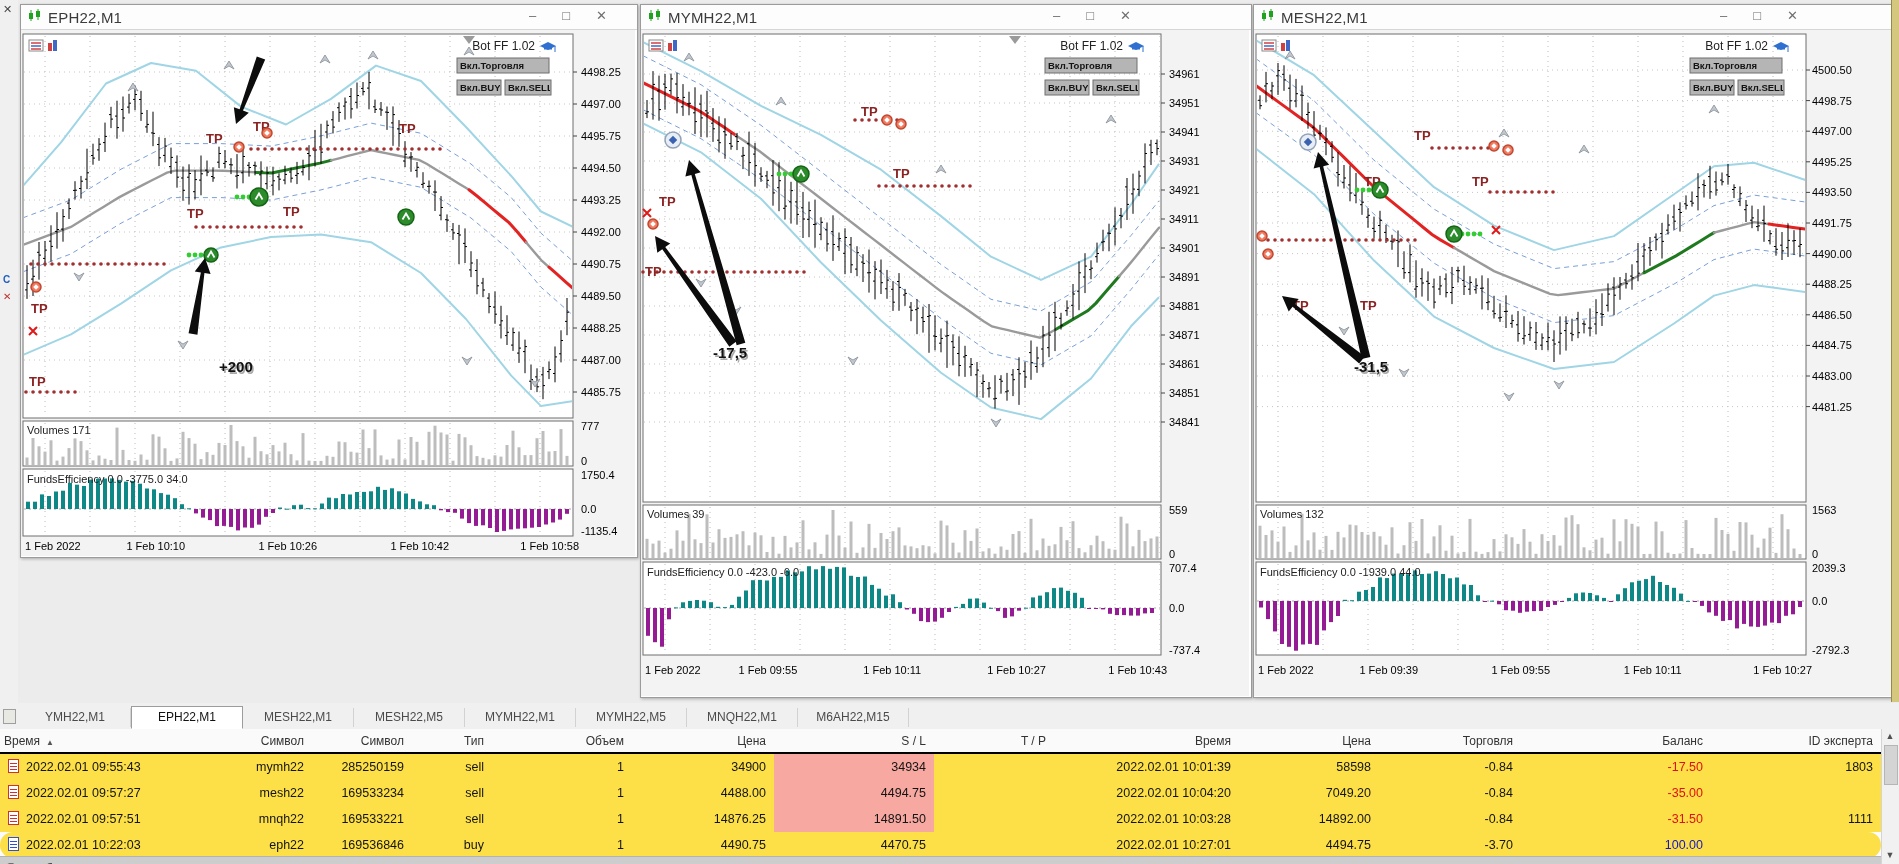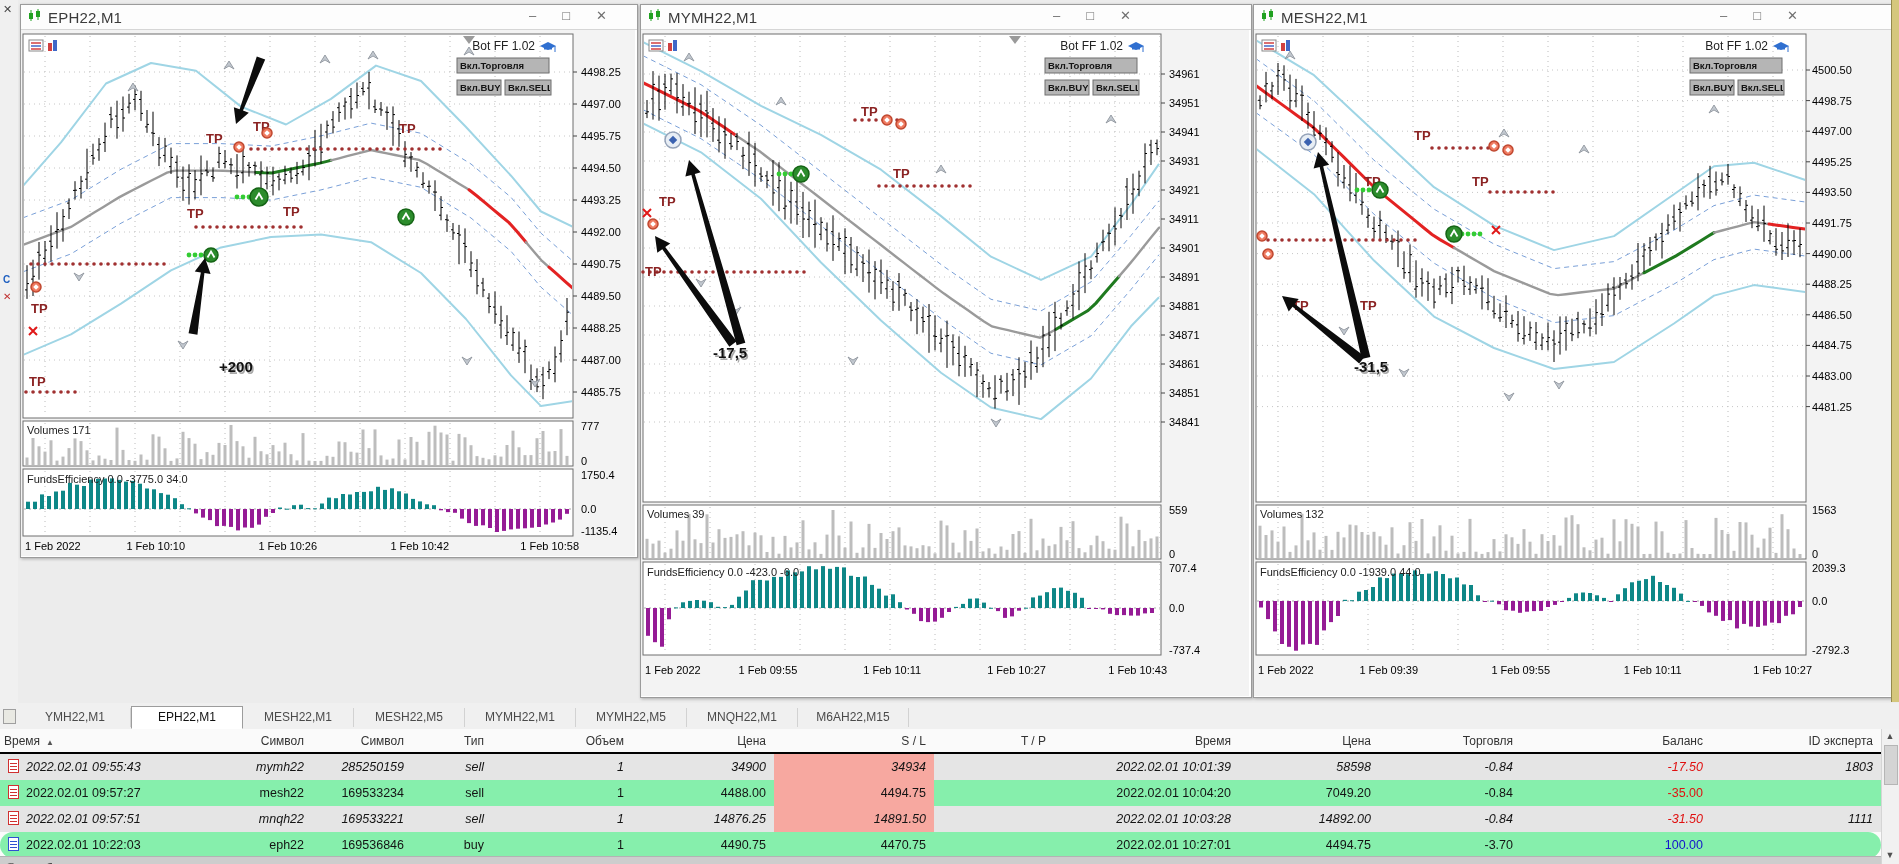--- a/index.html
+++ b/index.html
@@ -25,22 +25,22 @@
   .tabicon{position:absolute;left:3px;top:6px;width:11px;height:13px;border:1px solid #9f9f9f;background:#e9e9e3;}
   .tab{display:inline-block;height:19px;line-height:19px;margin-top:4px;padding:0 14px;font-size:12px;color:#4a4a4a;
        border-right:1px solid #d2d2d2;cursor:pointer;min-width:82px;text-align:center;}
   .tab.first{margin-left:20px;}
   .tab.active{background:#ffffff;border:1px solid #9c9c9c;border-bottom:1px solid #ffffff;height:21px;line-height:21px;margin-top:3px;color:#111;}
   .tbl{position:absolute;left:0;top:26px;width:1881px;font-size:12.5px;color:#141414;}
   .trow{display:grid;align-items:center;height:26px;}
   .thead{height:23px;color:#333;font-size:12px;background:#fafafa;border-bottom:2px solid #000000;}
   .cell{padding:0 8px;text-align:right;white-space:nowrap;overflow:hidden;}
   .cell.l{text-align:left;padding-left:4px;}
-  .trow.odd{background:#e5e5e5;font-style:italic;}
-  .trow.even{background:#86efac;}
+  .trow.odd{background:#fde047;}
+  .trow.even{background:#fde047;}
   .sl-hit{background:#f7a8a0;height:26px;line-height:26px;}
   .p-neg{color:#e01010;}
   .p-pos{color:#1414cc;}
   .doc{display:inline-block;width:9px;height:12px;background:#fff;position:relative;margin-left:4px;}
   .doc.sell{border:1px solid #d03030;}
   .doc.buy{border:1px solid #3050d0;}
   .doc i{position:absolute;left:1px;right:1px;height:1px;}
   .doc.sell i{background:#d03030;}
   .doc.buy i{background:#3050d0;}
   .status{position:absolute;left:0;top:153px;width:1881px;height:24px;background:#cdcdcd;border-top:1px solid #b3b3b3;

